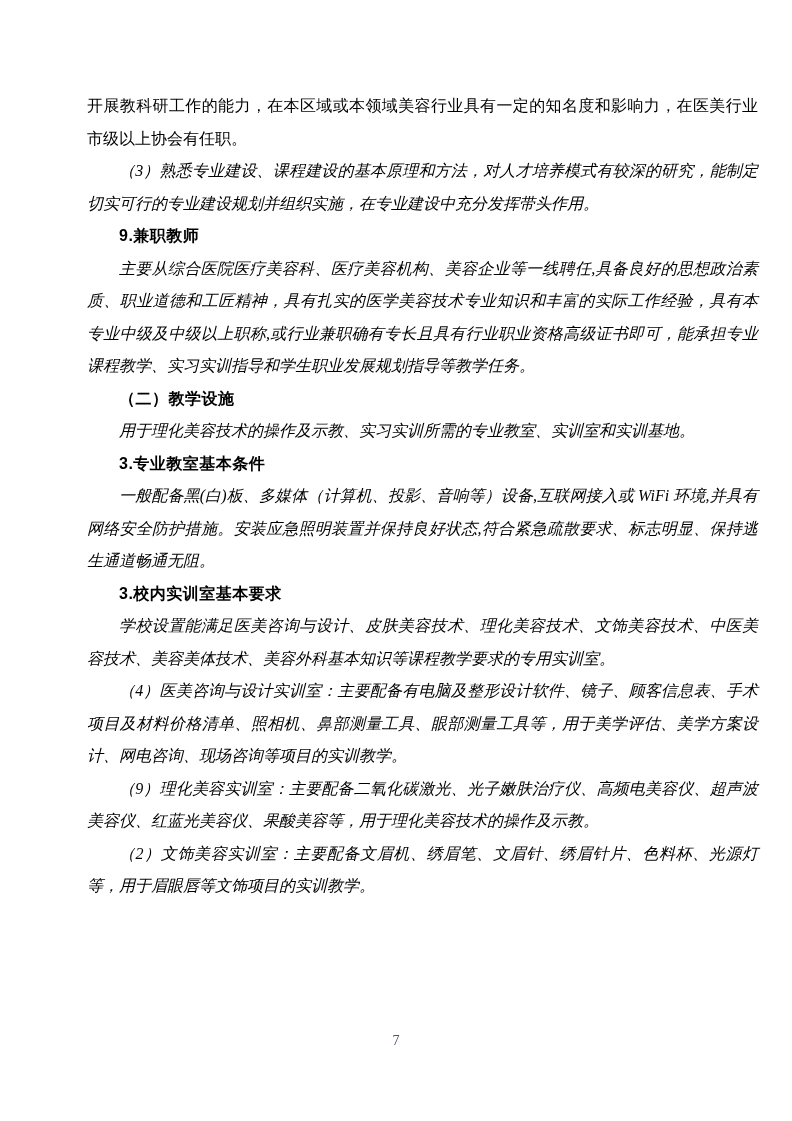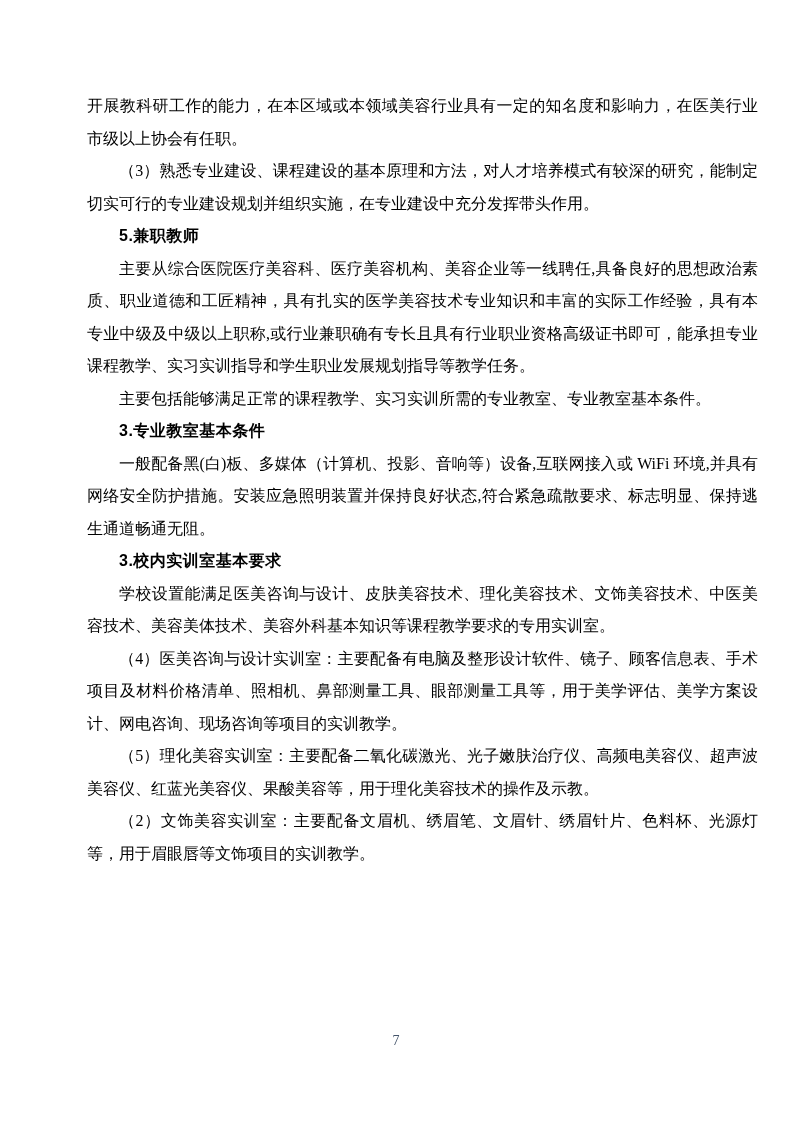--- a/index.html
+++ b/index.html
@@ -21,20 +21,21 @@
     padding: 90px 34px 0 87px;
   }
   .doc-body p {
     margin: 0;
     text-align: justify;
     text-justify: inter-ideograph;
     word-break: break-all;
   }
   .doc-body p.body {
     text-indent: 2em;
+    font-style: italic;
   }
   .doc-body p.body-continuation {
     text-indent: 0;
   }
   .doc-body p.heading {
     text-indent: 2em;
     font-weight: bold;
     font-family: "Liberation Sans", "DejaVu Sans", sans-serif;
     letter-spacing: 0.5px;
   }
@@ -50,25 +51,26 @@
     font-family: "Liberation Serif", "DejaVu Serif", serif;
   }
 </style>
 </head>
 <body>
 
 <div class="page">
   <div class="doc-body">
     <p class="body-continuation">开展教科研工作的能力，在本区域或本领域美容行业具有一定的知名度和影响力，在医美行业市级以上协会有任职。</p>
     <p class="body">（3）熟悉专业建设、课程建设的基本原理和方法，对人才培养模式有较深的研究，能制定切实可行的专业建设规划并组织实施，在专业建设中充分发挥带头作用。</p>
-    <p class="heading">5.兼职教师</p>
+    <p class="heading">9.兼职教师</p>
     <p class="body">主要从综合医院医疗美容科、医疗美容机构、美容企业等一线聘任,具备良好的思想政治素质、职业道德和工匠精神，具有扎实的医学美容技术专业知识和丰富的实际工作经验，具有本专业中级及中级以上职称,或行业兼职确有专长且具有行业职业资格高级证书即可，能承担专业课程教学、实习实训指导和学生职业发展规划指导等教学任务。</p>
-    <p class="body">主要包括能够满足正常的课程教学、实习实训所需的专业教室、专业教室基本条件。</p>
+    <p class="heading">（二）教学设施</p>
+    <p class="body">用于理化美容技术的操作及示教、实习实训所需的专业教室、实训室和实训基地。</p>
     <p class="heading">3.专业教室基本条件</p>
     <p class="body">一般配备黑(白)板、多媒体（计算机、投影、音响等）设备,互联网接入或 WiFi 环境,并具有网络安全防护措施。安装应急照明装置并保持良好状态,符合紧急疏散要求、标志明显、保持逃生通道畅通无阻。</p>
     <p class="heading">3.校内实训室基本要求</p>
     <p class="body">学校设置能满足医美咨询与设计、皮肤美容技术、理化美容技术、文饰美容技术、中医美容技术、美容美体技术、美容外科基本知识等课程教学要求的专用实训室。</p>
     <p class="body">（4）医美咨询与设计实训室：主要配备有电脑及整形设计软件、镜子、顾客信息表、手术项目及材料价格清单、照相机、鼻部测量工具、眼部测量工具等，用于美学评估、美学方案设计、网电咨询、现场咨询等项目的实训教学。</p>
-    <p class="body">（5）理化美容实训室：主要配备二氧化碳激光、光子嫩肤治疗仪、高频电美容仪、超声波美容仪、红蓝光美容仪、果酸美容等，用于理化美容技术的操作及示教。</p>
+    <p class="body">（9）理化美容实训室：主要配备二氧化碳激光、光子嫩肤治疗仪、高频电美容仪、超声波美容仪、红蓝光美容仪、果酸美容等，用于理化美容技术的操作及示教。</p>
     <p class="body">（2）文饰美容实训室：主要配备文眉机、绣眉笔、文眉针、绣眉针片、色料杯、光源灯等，用于眉眼唇等文饰项目的实训教学。</p>
   </div>
   <div class="page-footer">7</div>
 </div>
 
 </body></html>

